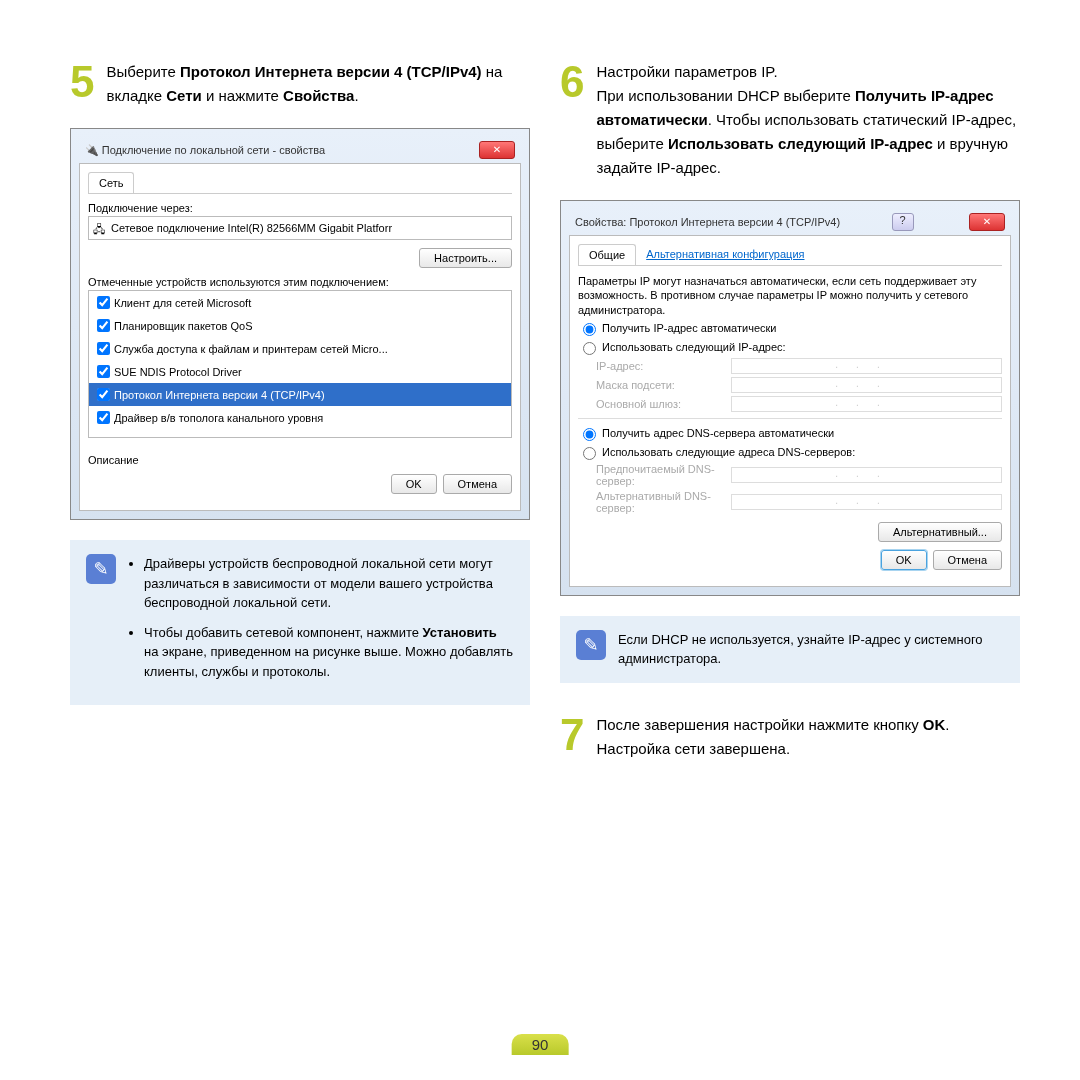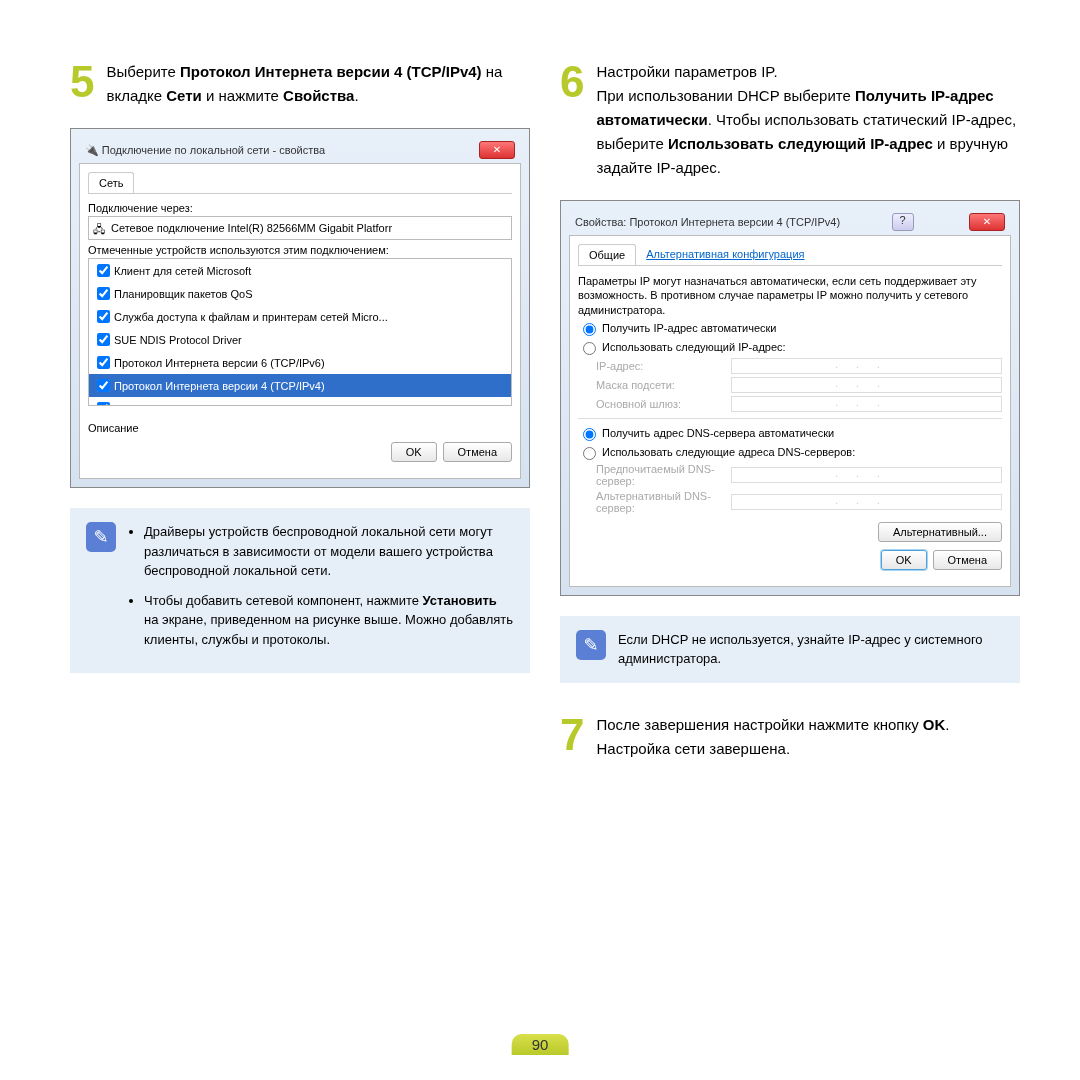--- a/index.html
+++ b/index.html
@@ -242,41 +242,40 @@
       </div>
       <div class="dlg-body">
         <div class="tab-row">
           <div class="tab">Сеть</div>
         </div>
         <div class="field-label">Подключение через:</div>
         <div class="field-box">
           <span class="net-icon">🖧</span>
           <span>Сетевое подключение Intel(R) 82566MM Gigabit Platforr</span>
         </div>
+        <div class="btn-row">
+          <div class="win-btn">Настроить...</div>
+        </div>
         <div class="field-label">Отмеченные устройств используются этим подключением:</div>
         <div class="list-box">
           <div class="list-item">
               <input type="checkbox" checked="" style="">
               <span>Клиент для сетей Microsoft</span>
             </div>
           <div class="list-item">
               <input type="checkbox" checked="" style="">
               <span>Планировщик пакетов QoS</span>
             </div>
           <div class="list-item">
               <input type="checkbox" checked="" style="">
               <span>Служба доступа к файлам и принтерам сетей Micro...</span>
             </div>
           <div class="list-item">
               <input type="checkbox" checked="" style="">
               <span>SUE NDIS Protocol Driver</span>
-            </div>
-          <div class="list-item">
-              <input type="checkbox" checked="" style="">
-              <span>Протокол Интернета версии 6 (TCP/IPv6)</span>
             </div>
           <div class="list-item selected">
               <input type="checkbox" checked="" style="">
               <span>Протокол Интернета версии 4 (TCP/IPv4)</span>
             </div>
           <div class="list-item">
               <input type="checkbox" checked="" style="">
               <span>Драйвер в/в тополога канального уровня</span>
             </div>
 

